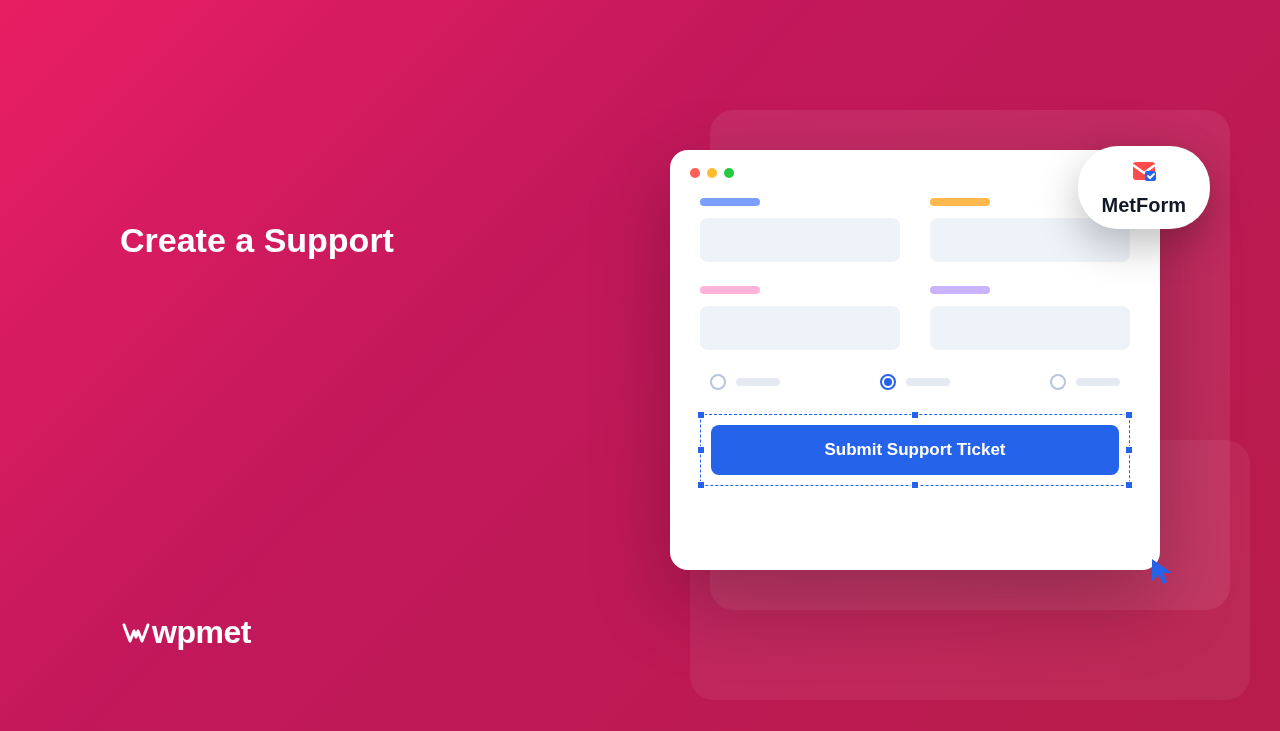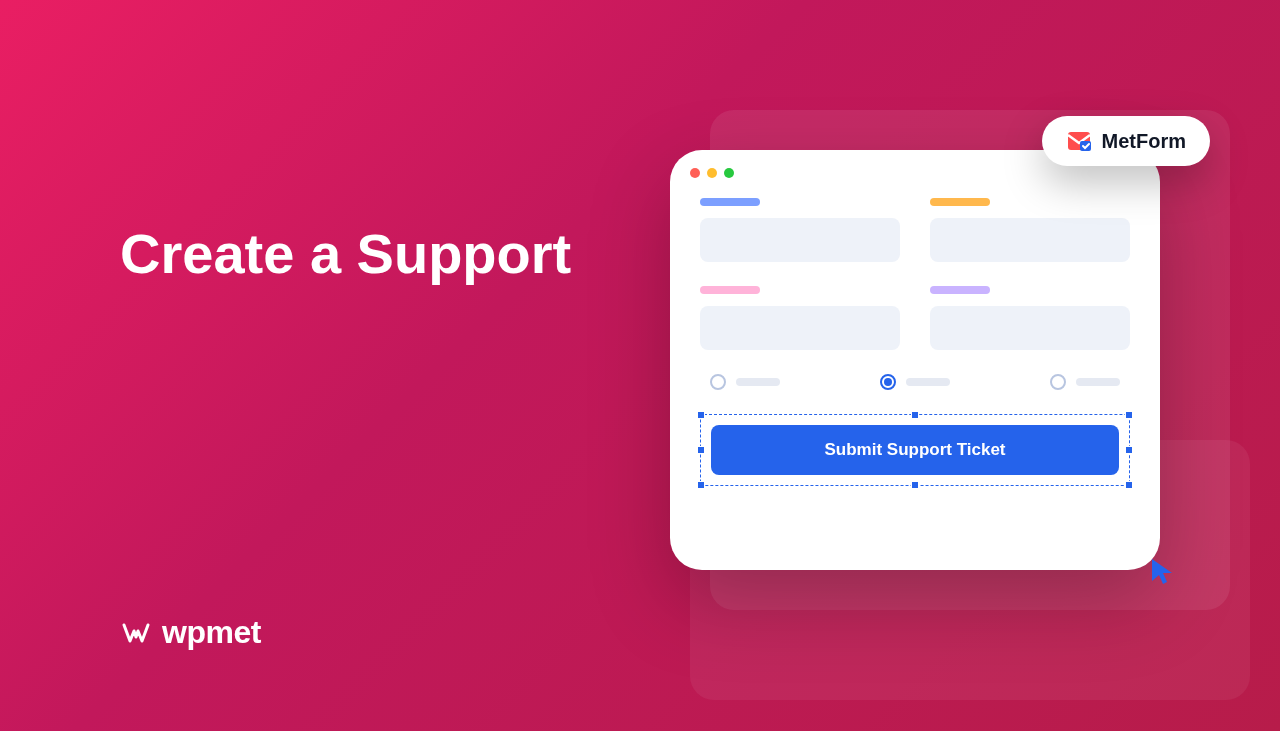--- a/index.html
+++ b/index.html
@@ -13,21 +13,21 @@
     }
 
     .left-content {
       position: absolute;
       left: 120px;
       top: 220px;
       max-width: 500px;
     }
 
     .headline {
-      font-size: 56px;
+      font-size: 34px;
       font-weight: 700;
       color: #ffffff;
       line-height: 1.2;
     }
 
     .highlight {
       display: inline-block;
       position: relative;
     }
 
@@ -43,21 +43,20 @@
       border-radius: 50% 50% 0 0 / 100% 100% 0 0;
       transform: scaleY(0.6);
     }
 
     .brand {
       position: absolute;
       left: 120px;
       bottom: 80px;
       display: flex;
       align-items: center;
-      gap: 10px;
       color: #ffffff;
     }
 
     .brand-icon {
       width: 32px;
       height: 32px;
     }
 
     .brand-text {
       font-size: 32px;
@@ -84,21 +83,21 @@
       border-radius: 24px;
     }
 
     .browser {
       position: absolute;
       right: 120px;
       top: 150px;
       width: 490px;
       height: 420px;
       background: #ffffff;
-      border-radius: 32px;
+      border-radius: 18px;
       box-shadow: 0 30px 80px rgba(0,0,0,0.25);
     }
 
     .browser-bar {
       display: flex;
       gap: 7px;
       padding: 18px 20px 10px;
     }
     .dot { width: 10px; height: 10px; border-radius: 50%; }
     .dot.red { background: #ff5f56; }
@@ -212,32 +211,33 @@
       position: absolute;
       right: 100px;
       top: 555px;
       width: 32px;
       height: 32px;
     }
 
     .product-badge {
       position: absolute;
       right: 70px;
-      top: 116px;
+      top: 146px;
       background: #ffffff;
       border-radius: 40px;
       padding: 12px 24px;
       display: flex;
       align-items: center;
       gap: 10px;
       font-size: 20px;
       font-weight: 600;
       color: #111827;
       box-shadow: 0 16px 40px rgba(0,0,0,0.25);
       z-index: 5;
+      flex-direction: column;
     }
 
     .badge-icon {
       width: 26px;
       height: 26px;
     }
   </style>
 </head>
 <body>
 

